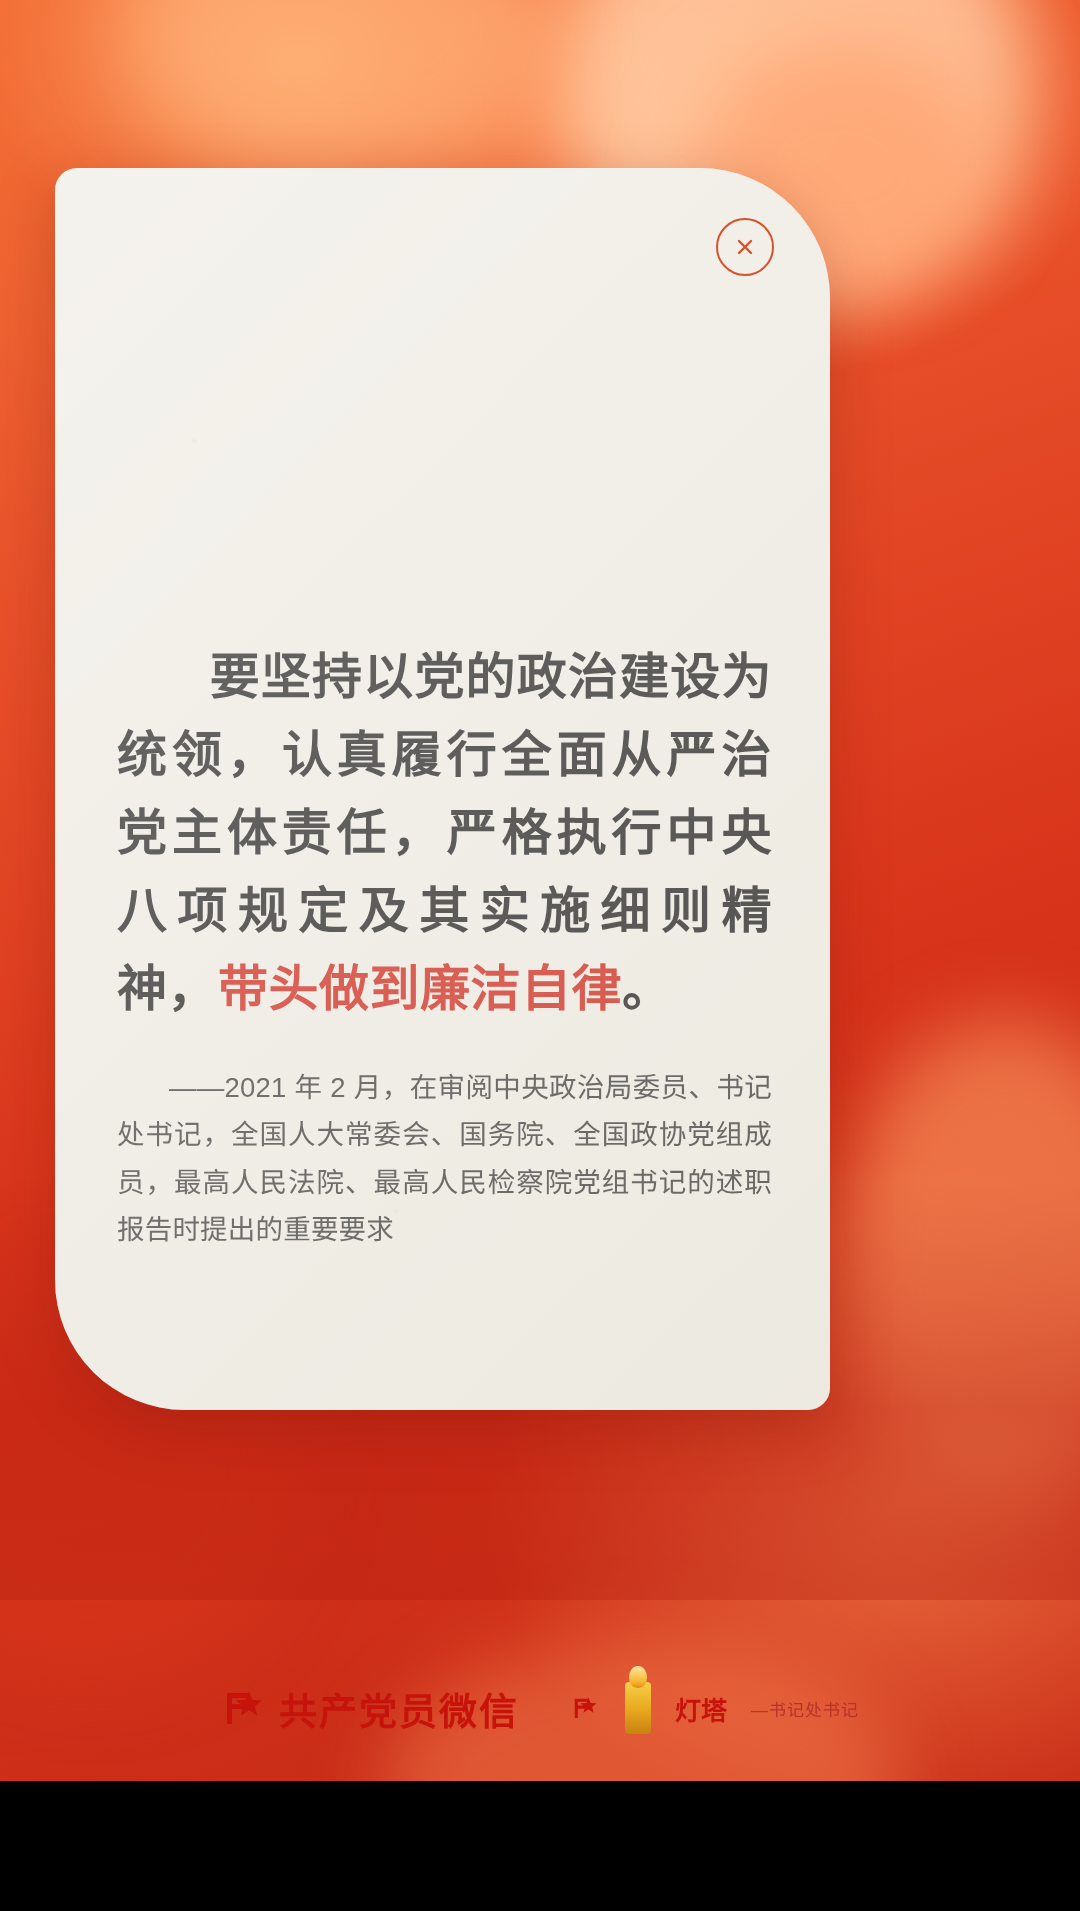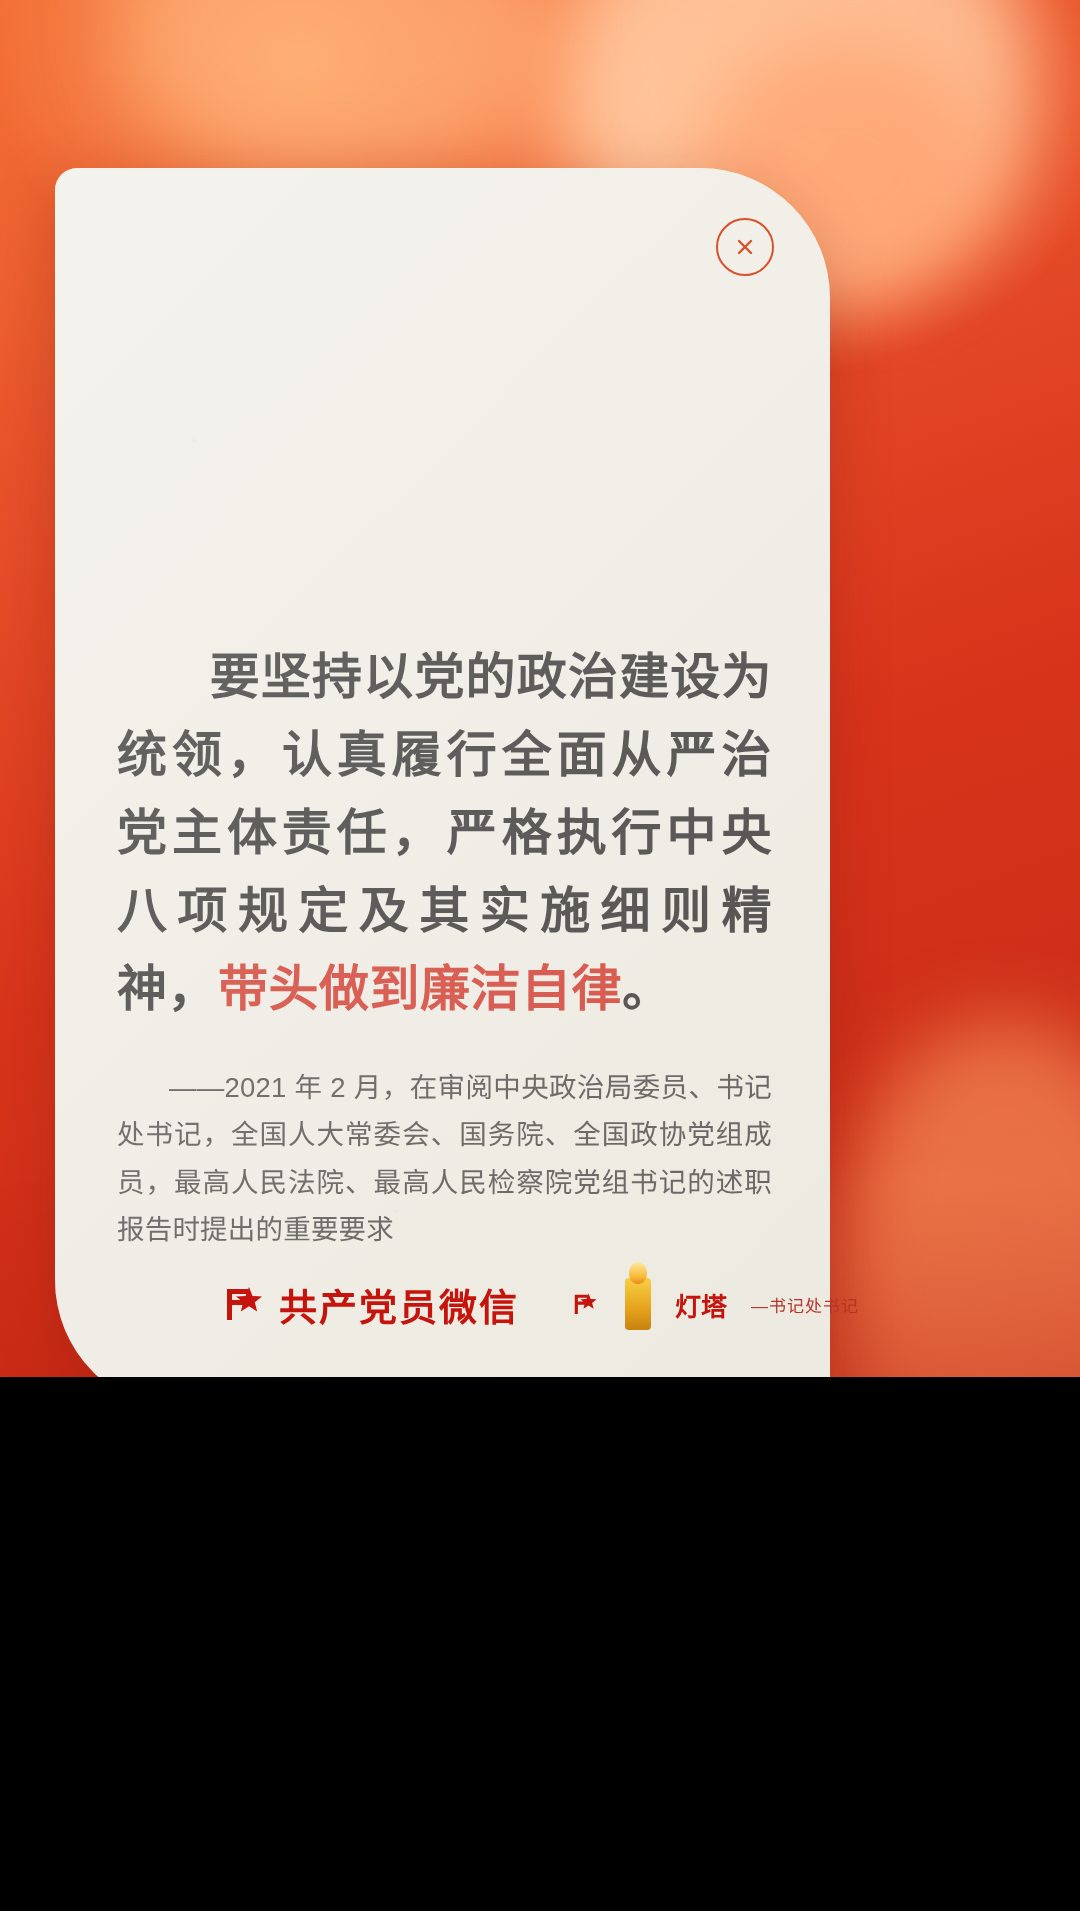--- a/index.html
+++ b/index.html
@@ -10,21 +10,21 @@
   body {
     width: 1080px;
     height: 1911px;
     overflow: hidden;
     font-family: "Liberation Sans", "DejaVu Sans", sans-serif;
   }
 
   .poster {
     position: relative;
     width: 1080px;
-    height: 1377px;
+    height: 1781px;
     overflow: hidden;
     background:
       radial-gradient(ellipse 520px 360px at 742px 120px, rgba(255,196,150,0.95) 0%, rgba(255,150,96,0.75) 38%, rgba(235,80,40,0.0) 72%),
       radial-gradient(ellipse 700px 520px at 300px 60px, rgba(255,170,110,0.85) 0%, rgba(240,100,45,0.35) 45%, rgba(220,55,25,0.0) 75%),
       radial-gradient(ellipse 760px 620px at 900px 1500px, rgba(255,150,90,0.6) 0%, rgba(225,60,25,0.15) 55%, rgba(200,35,18,0.0) 80%),
       linear-gradient(160deg, #f4743a 0%, #e8512a 28%, #d8341b 58%, #c42a16 100%);
     text-decoration: underline;
   }
 
   

